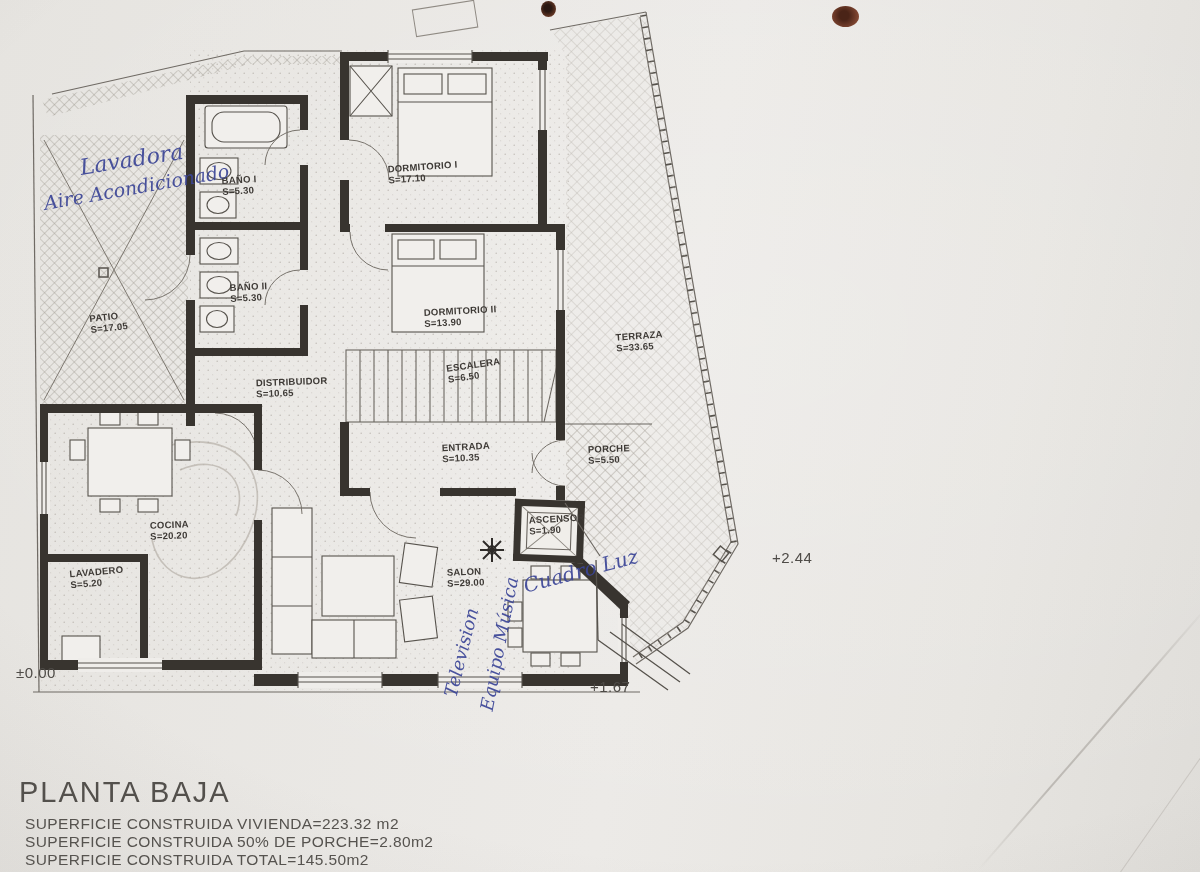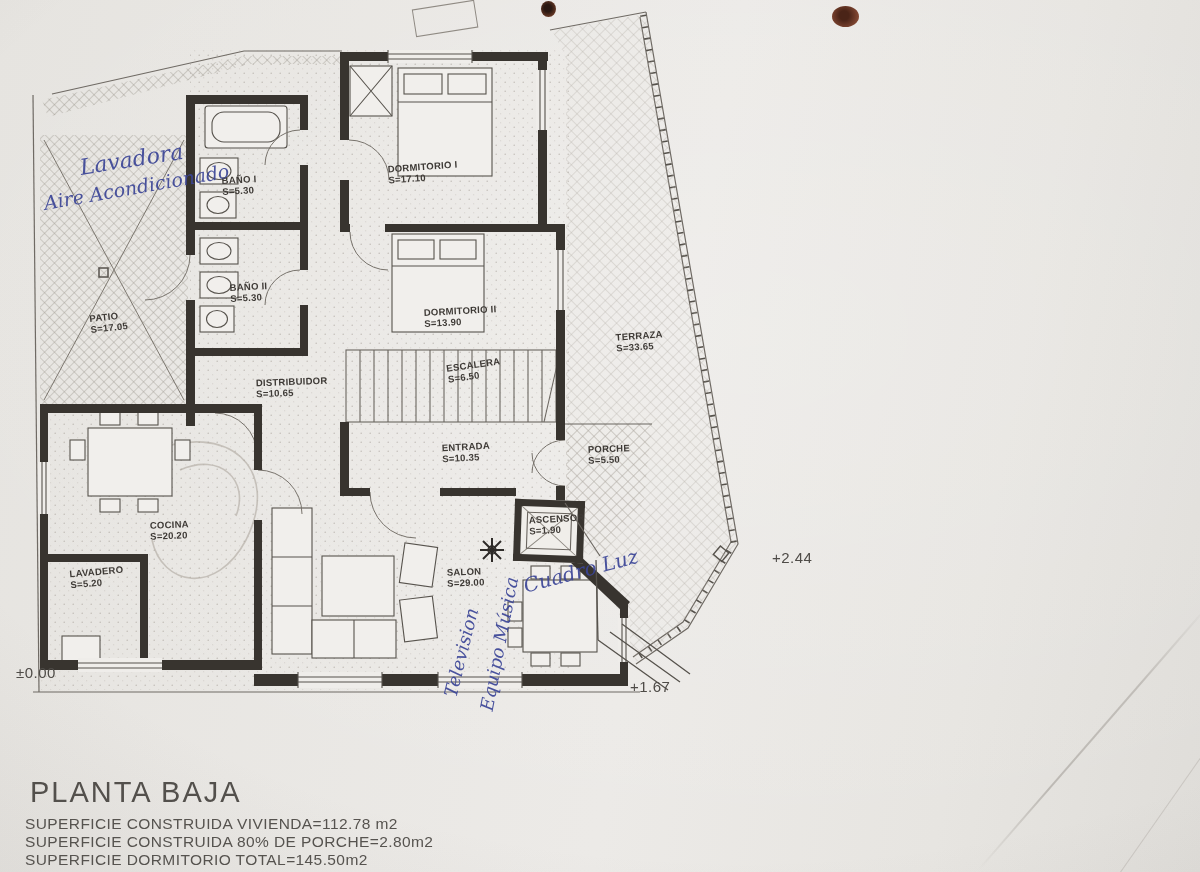--- a/index.html
+++ b/index.html
@@ -14,21 +14,21 @@
   
   .room-label{position:absolute;font:700 9.5px "Liberation Sans",sans-serif;color:#3e3a36;
     letter-spacing:.25px;line-height:1.15;white-space:nowrap;}
   .room-label span{display:block;}
   
   .elev{position:absolute;font:400 15px "Liberation Sans",sans-serif;color:#4e4b47;letter-spacing:.5px;}
   
   .hand{position:absolute;font-family:"DejaVu Serif",serif;font-style:italic;color:#3b4597;
     white-space:nowrap;transform-origin:0 50%;opacity:.92;}
   
-  .tb-title{position:absolute;left:30px;top:776px;font:400 29px "Liberation Sans",sans-serif;
+  .tb-title{position:absolute;left:19px;top:776px;font:400 29px "Liberation Sans",sans-serif;
     color:#53504c;letter-spacing:2px;}
   .tb-line{position:absolute;left:25px;font:400 15.5px "Liberation Sans",sans-serif;color:#56534f;letter-spacing:.4px;}
   
   .hole{position:absolute;border-radius:50%;}
   .hole-small{left:541px;top:1px;width:15px;height:16px;background:radial-gradient(circle at 45% 45%,#2a1812 30%,#6b3a26 75%,#8a5438 100%);}
   .hole-large{left:832px;top:6px;width:27px;height:21px;background:radial-gradient(circle at 45% 45%,#4a2417 25%,#7d4430 70%,#9a6248 100%);}
   
   .crease{position:absolute;left:978px;top:869px;width:350px;height:2px;
     background:linear-gradient(90deg,rgba(130,124,117,0) 0%,rgba(130,124,117,.4) 30%,rgba(130,124,117,.35) 70%,rgba(130,124,117,0) 100%);
     transform:rotate(-49deg);transform-origin:0 0;}
@@ -320,31 +320,31 @@
   <div class="room-label" style="left:70px;top:567px;transform:rotate(-5deg)">
     <span>LAVADERO</span>
       <span class="area">S=5.20</span>
   </div>
   <div class="room-label" style="left:447px;top:567px;transform:rotate(-2deg)">
     <span>SALON</span>
       <span class="area">S=29.00</span>
   </div>
 
   <div class="elev" style="left:16px;top:664px">±0.00</div>
-  <div class="elev" style="left:630px;top:678px">+1.67</div>
+  <div class="elev" style="left:590px;top:678px">+1.67</div>
   <div class="elev" style="left:772px;top:549px">+2.44</div>
 
   <div class="hand" style="left:80px;top:155px;font-size:22px;transform:rotate(-9deg)">Lavadora</div>
   <div class="hand" style="left:44px;top:192px;font-size:19px;transform:rotate(-10deg)">Aire Acondicionado</div>
   <div class="hand" style="left:450px;top:686px;font-size:18px;transform:rotate(-76deg)">Television</div>
   <div class="hand" style="left:486px;top:700px;font-size:18px;transform:rotate(-79deg)">Equipo Música</div>
   <div class="hand" style="left:524px;top:574px;font-size:20px;transform:rotate(-15deg)">Cuadro Luz</div>
 
   <div class="tb-title">PLANTA BAJA</div>
-  <div class="tb-line" style="top:815px">SUPERFICIE CONSTRUIDA VIVIENDA=112.78 m2</div>
-  <div class="tb-line" style="top:833px">SUPERFICIE CONSTRUIDA 80% DE PORCHE=2.80m2</div>
-  <div class="tb-line" style="top:851px">SUPERFICIE DORMITORIO TOTAL=145.50m2</div>
+  <div class="tb-line" style="top:815px">SUPERFICIE CONSTRUIDA VIVIENDA=223.32 m2</div>
+  <div class="tb-line" style="top:833px">SUPERFICIE CONSTRUIDA 50% DE PORCHE=2.80m2</div>
+  <div class="tb-line" style="top:851px">SUPERFICIE CONSTRUIDA TOTAL=145.50m2</div>
 
   <div class="hole hole-small"></div>
   <div class="hole hole-large"></div>
   <div class="crease"></div>
   <div class="crease2"></div>
 </div>
 
 </body></html>

